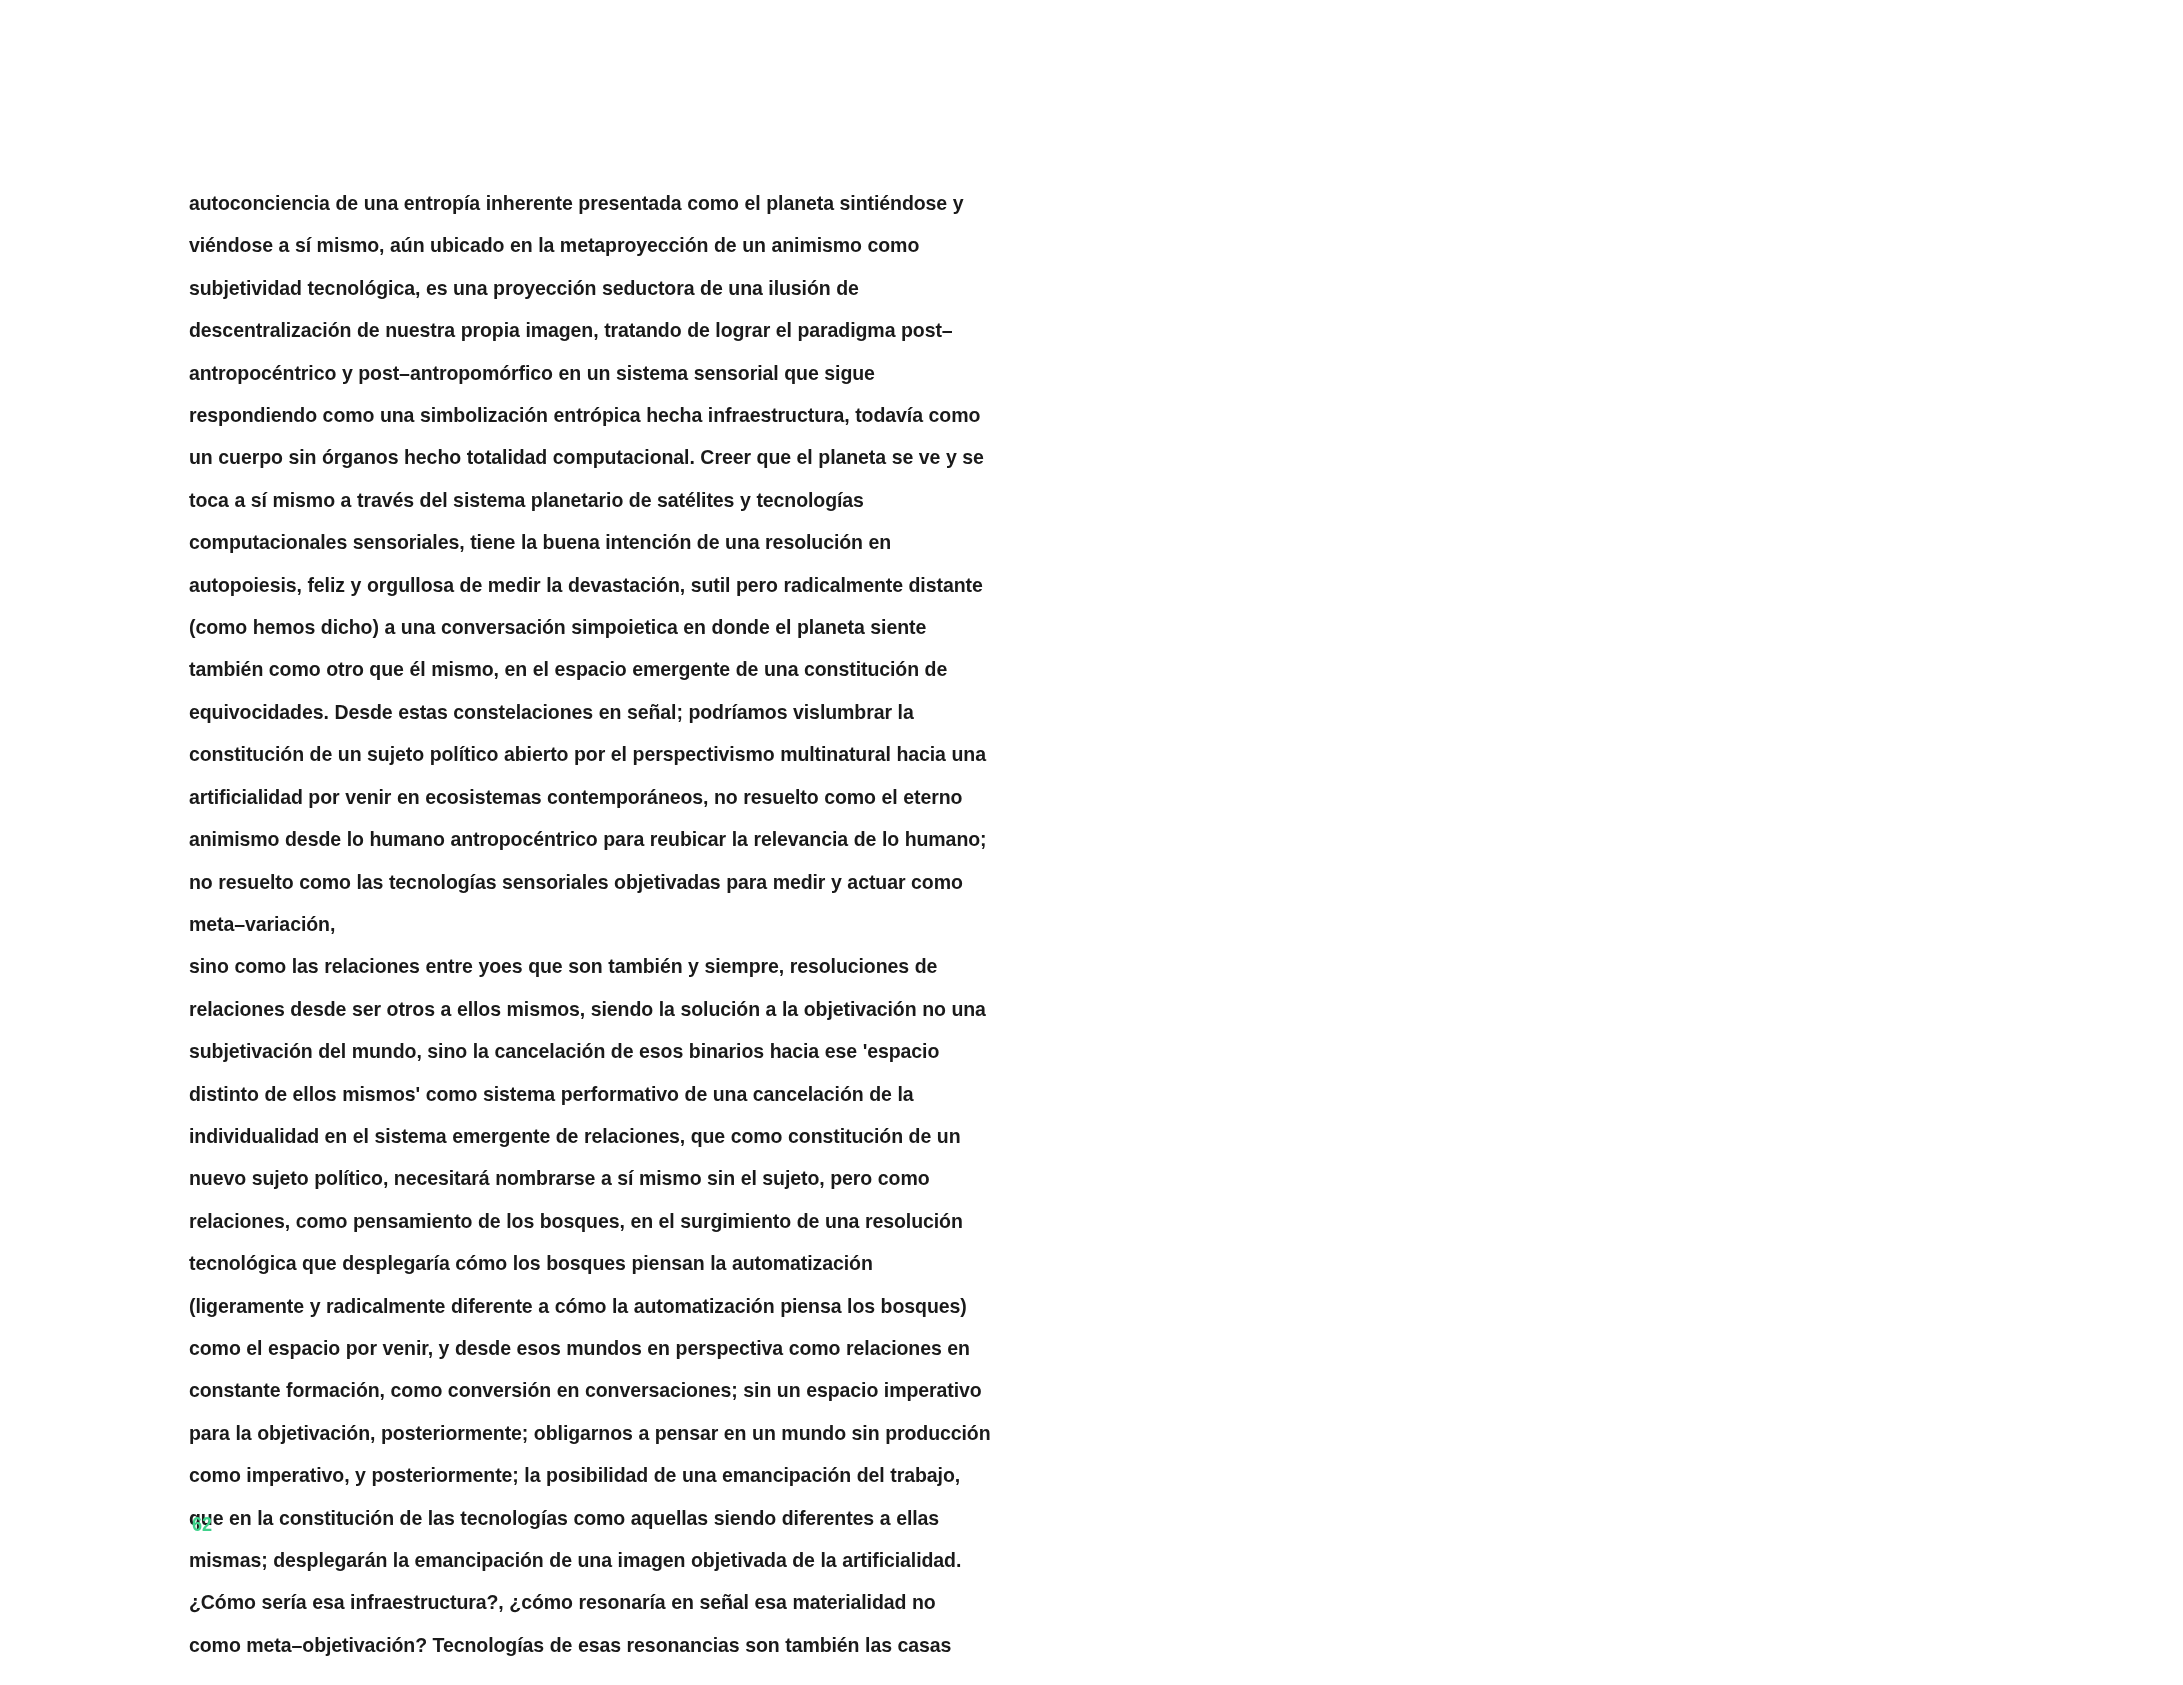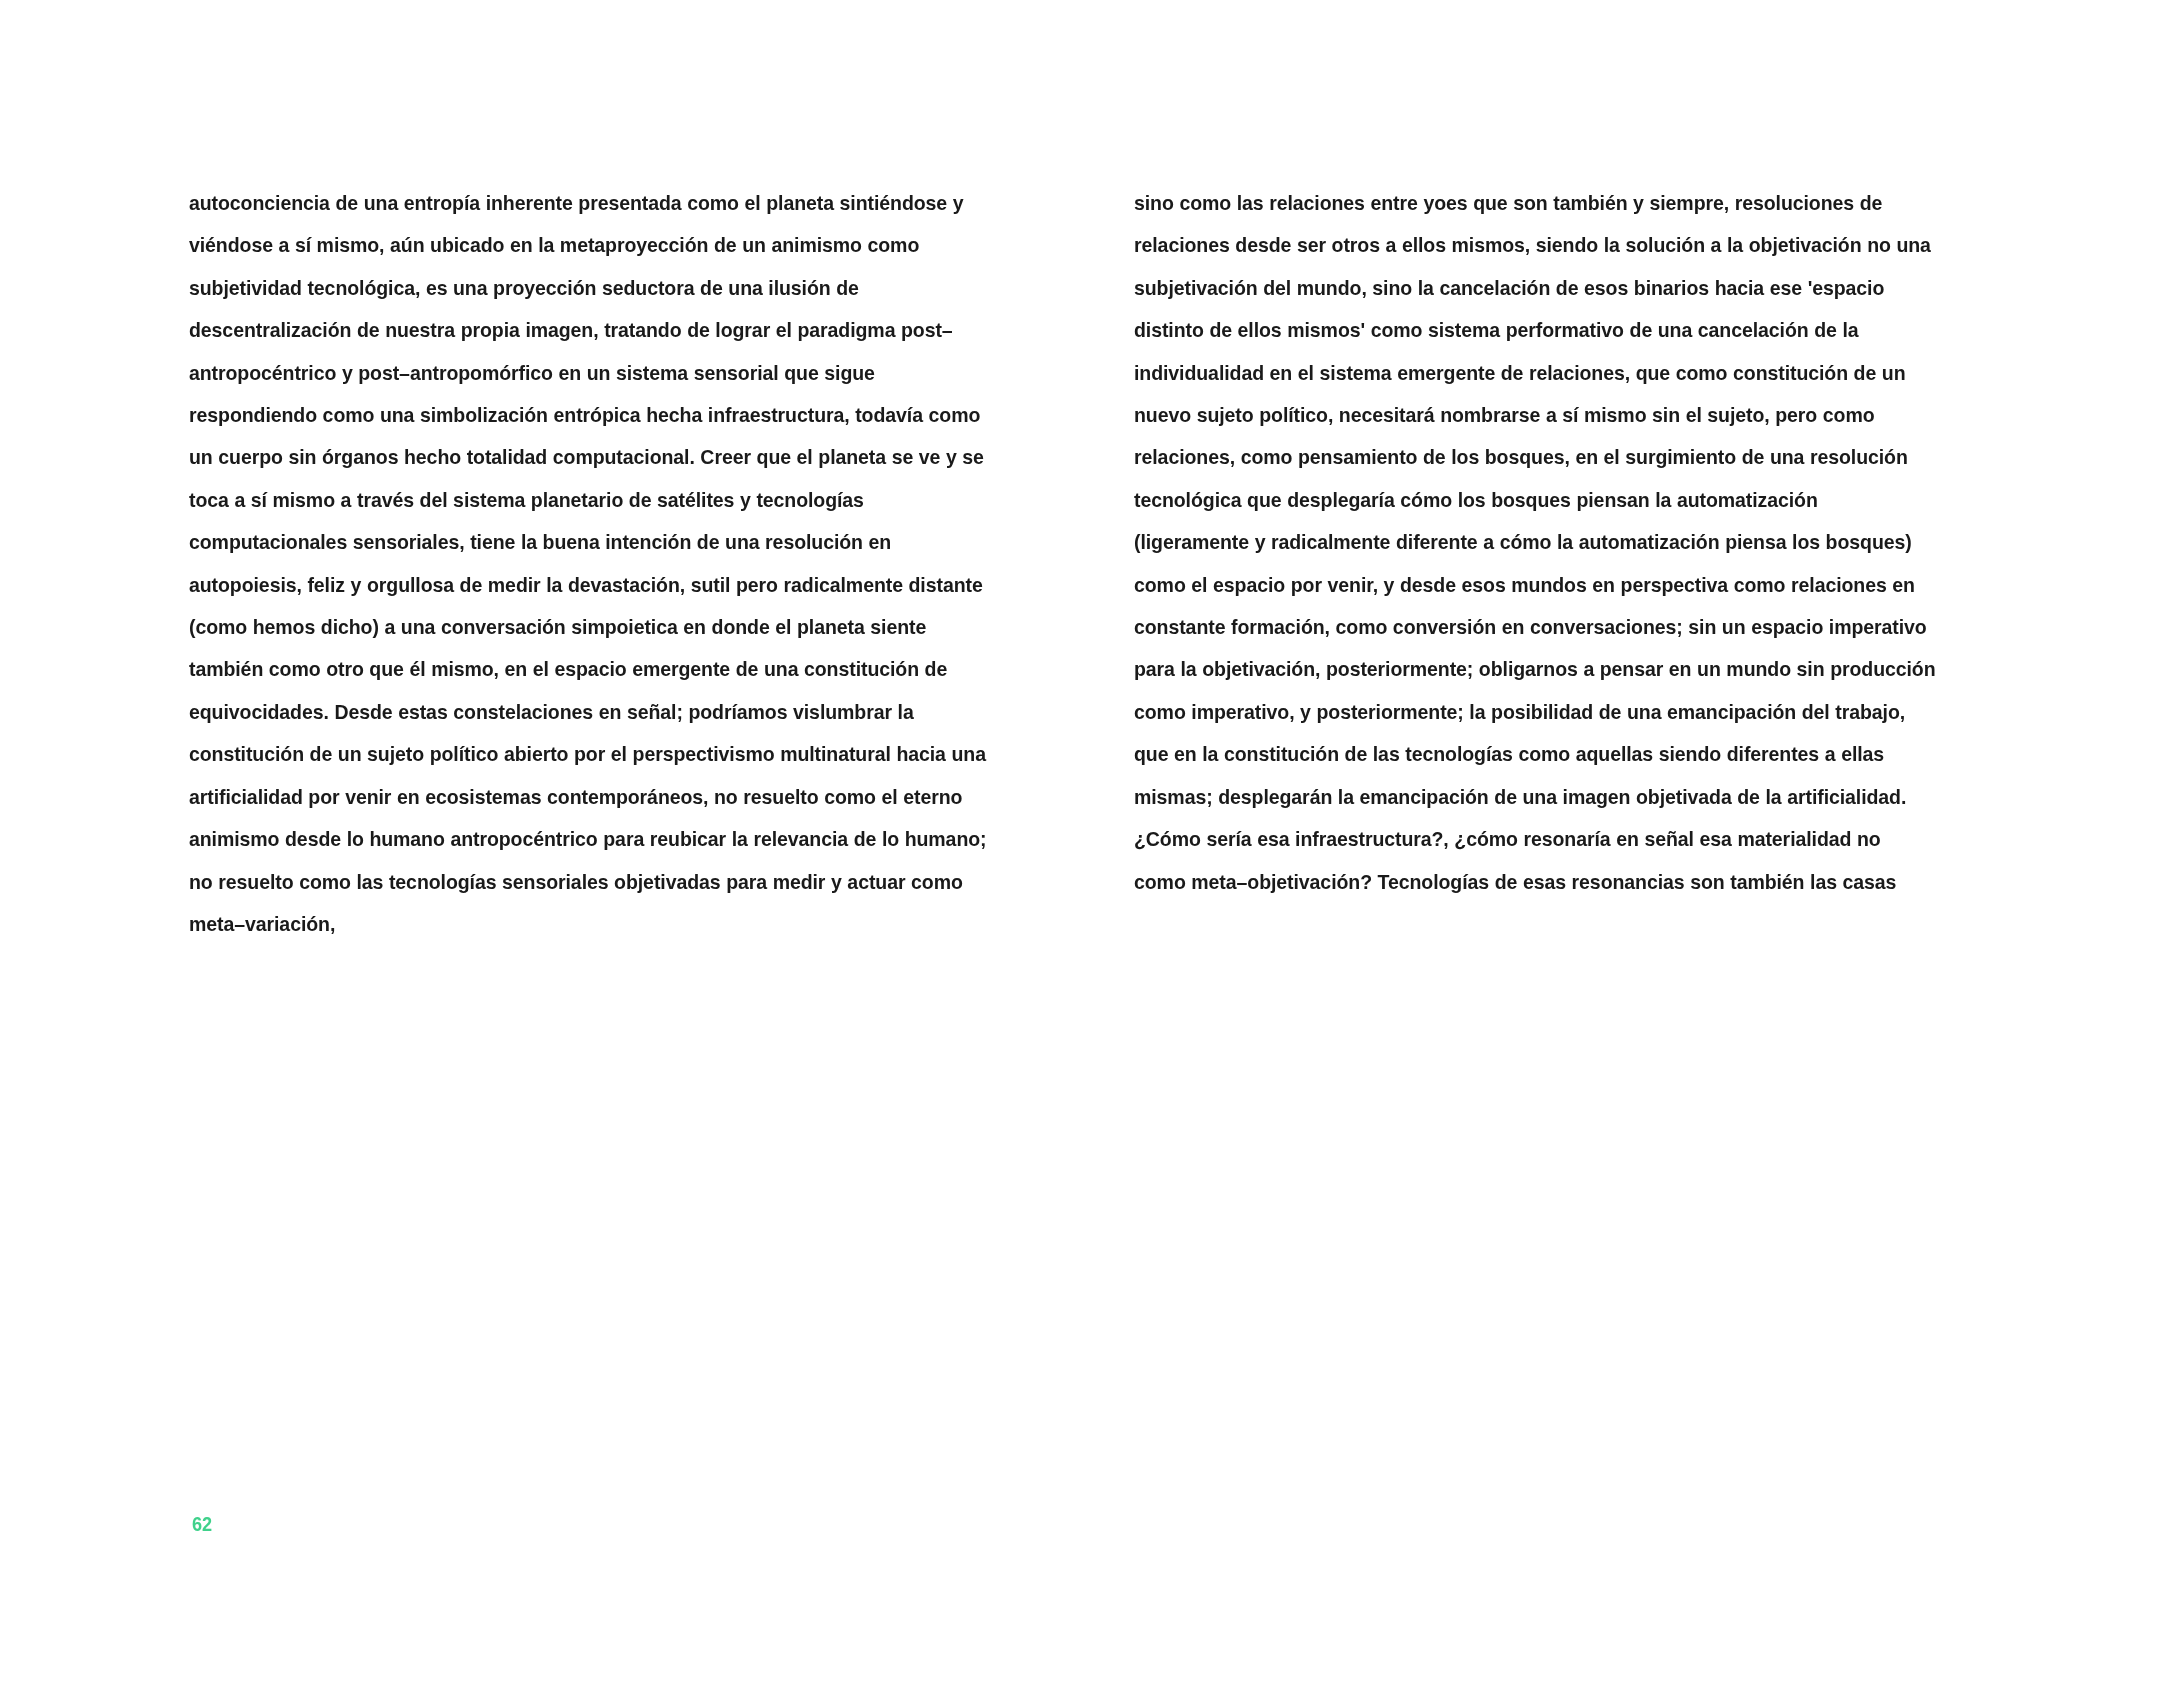--- a/index.html
+++ b/index.html
@@ -24,21 +24,21 @@
     height: 1686px;
     background: #ffffff;
   }
 
   .columns {
     position: absolute;
     top: 182px;
     left: 189px;
     width: 1807px;
     display: flex;
-    flex-direction: row;
+    flex-direction: column;
     justify-content: space-between;
   }
 
   .column {
     width: 862px;
   }
 
   .column p {
     margin: 0;
     font-size: 21px;

